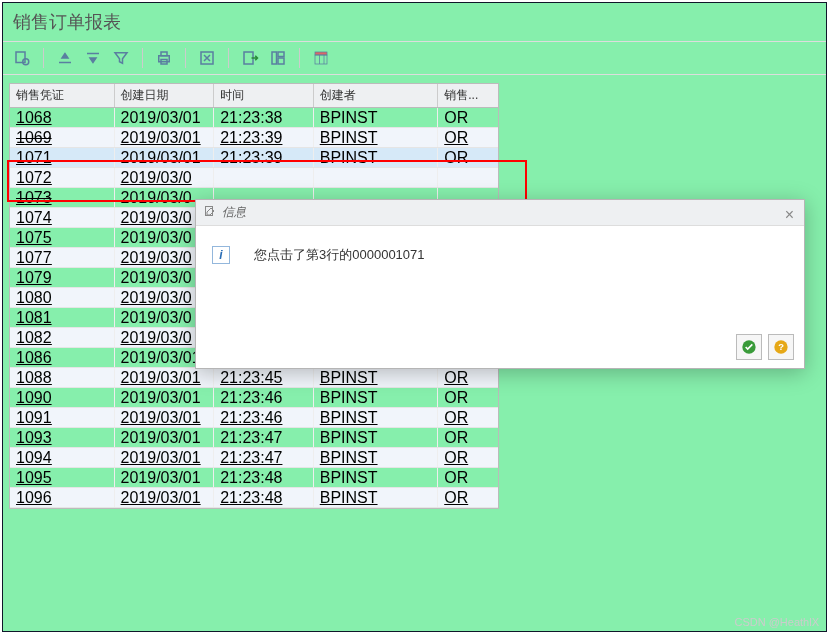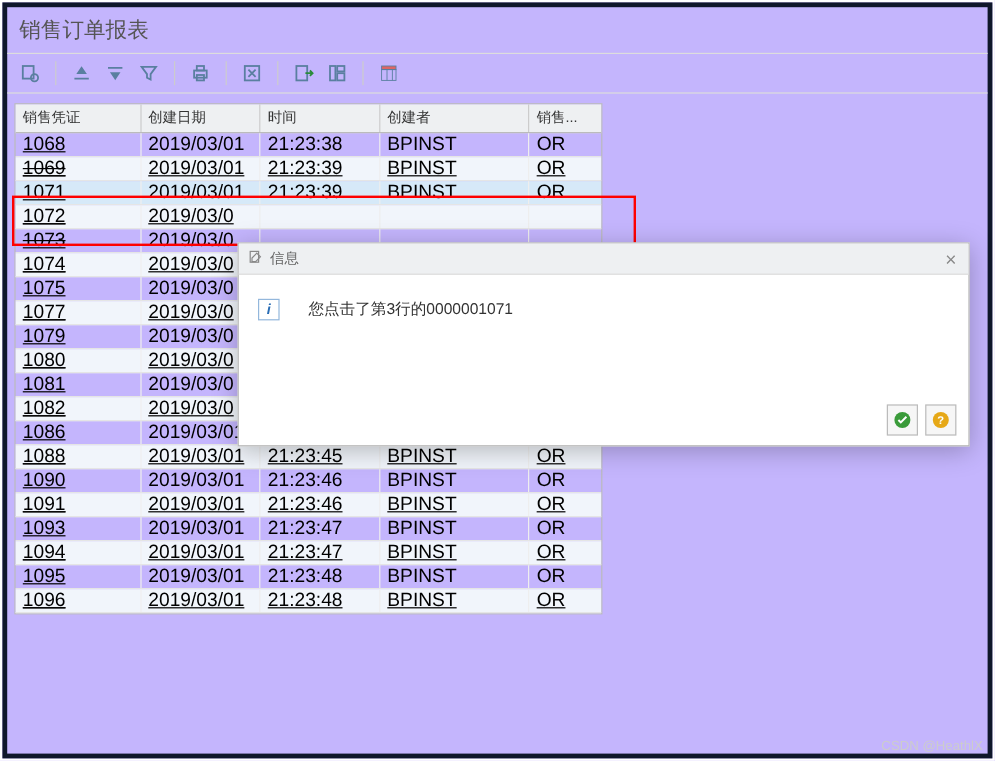--- a/index.html
+++ b/index.html
@@ -1,17 +1,17 @@
 <!DOCTYPE html>
 <html><head>
 <meta charset="utf-8">
 <style>
   * { box-sizing: border-box; font-family: Arial, "Microsoft YaHei", sans-serif; }
   body { margin: 0; background: #fff; width: 829px; height: 634px; position: relative; overflow: hidden; }
-  .frame { border: 4px solid #0f172a; width: 825px; height: 630px; margin: 2px; position: relative; background: #c4b5fd; }
+  .frame { border: 1px solid #0f172a; width: 825px; height: 630px; margin: 2px; position: relative; background: #86efac; }
   .title-bar { padding: 7px 10px; font-size: 18px; color: #555; }
   .toolbar { border-top: 1px solid #ddd; border-bottom: 1px solid #ddd; padding: 4px 6px; display: flex; align-items: center; gap: 2px; }
   .tbtn { width: 26px; height: 24px; display: flex; align-items: center; justify-content: center; cursor: pointer; }
   .tbtn svg { width: 18px; height: 18px; }
   .sep { width: 1px; height: 20px; background: #ccc; margin: 0 6px; }
   .grid-wrap { margin: 8px 6px; border: 1px solid #bbb; width: 490px; }
   .grid-head { display: flex; background: #eef0f2; border-bottom: 1px solid #bbb; align-items: center; }
   .grid-head .cell { padding: 3px 6px; font-size: 12px; color: #333; border-right: 1px solid #ccc; }
   .c0 { width: 105px; }
   .c1 { width: 100px; }
@@ -20,21 +20,21 @@
   .c4 { width: 60px; border-right: none !important; }
   .grid-body { }
   .row { display: flex; border-bottom: 1px solid #e5e5e5; font-size: 16px; }
   .row.alt { background: #f1f5fb; text-decoration: underline; }
   .row.sel { background: #d6e9f8; }
   .row .cell { padding: 2px 6px; border-right: 1px solid #eee; overflow: hidden; white-space: nowrap; height: 19px; line-height: 15px; }
   .link { text-decoration: underline; color: #000; cursor: pointer; }
   .strike { text-decoration: underline line-through; }
   .redbox { position: absolute; border: 2px solid red; left: 4px; top: 157px; width: 520px; height: 42px; pointer-events: none; z-index: 5; }
   .popup { position: absolute; left: 192px; top: 196px; width: 610px; height: 170px; background: #fff; border: 1px solid #b5b5b5; box-shadow: 0 4px 20px rgba(0,0,0,0.25); z-index: 10; }
-  .popup-title { display: flex; align-items: center; padding: 4px 8px; background: #eef0f2; border-bottom: 1px solid #ddd; color: #666; font-size: 12px; }
+  .popup-title { display: flex; align-items: center; padding: 4px 8px; background: #eef0f2; border-bottom: 1px solid #ddd; color: #666; font-size: 12px; font-style: italic; }
   .popup-title .picon { margin-right: 6px; }
   .popup-close { position: absolute; top: 6px; right: 10px; color: #888; cursor: pointer; font-size: 16px; }
   .popup-body { display: flex; padding: 20px 16px; font-size: 13px; color: #333; }
   .info-icon { width: 18px; height: 18px; border: 1px solid #93b7dc; display: flex; align-items: center; justify-content: center; color: #2a6db5; font-style: italic; font-weight: bold; font-size: 12px; margin-right: 24px; background: #fff; }
   .popup-footer { position: absolute; bottom: 8px; right: 10px; display: flex; gap: 6px; }
   .pf-btn { width: 26px; height: 26px; border: 1px solid #bbb; background: #f6f6f6; display: flex; align-items: center; justify-content: center; cursor: pointer; }
   .watermark { position: absolute; bottom: 6px; right: 10px; font-size: 11px; color: #ccc; }
 </style>
 </head>
 <body>

